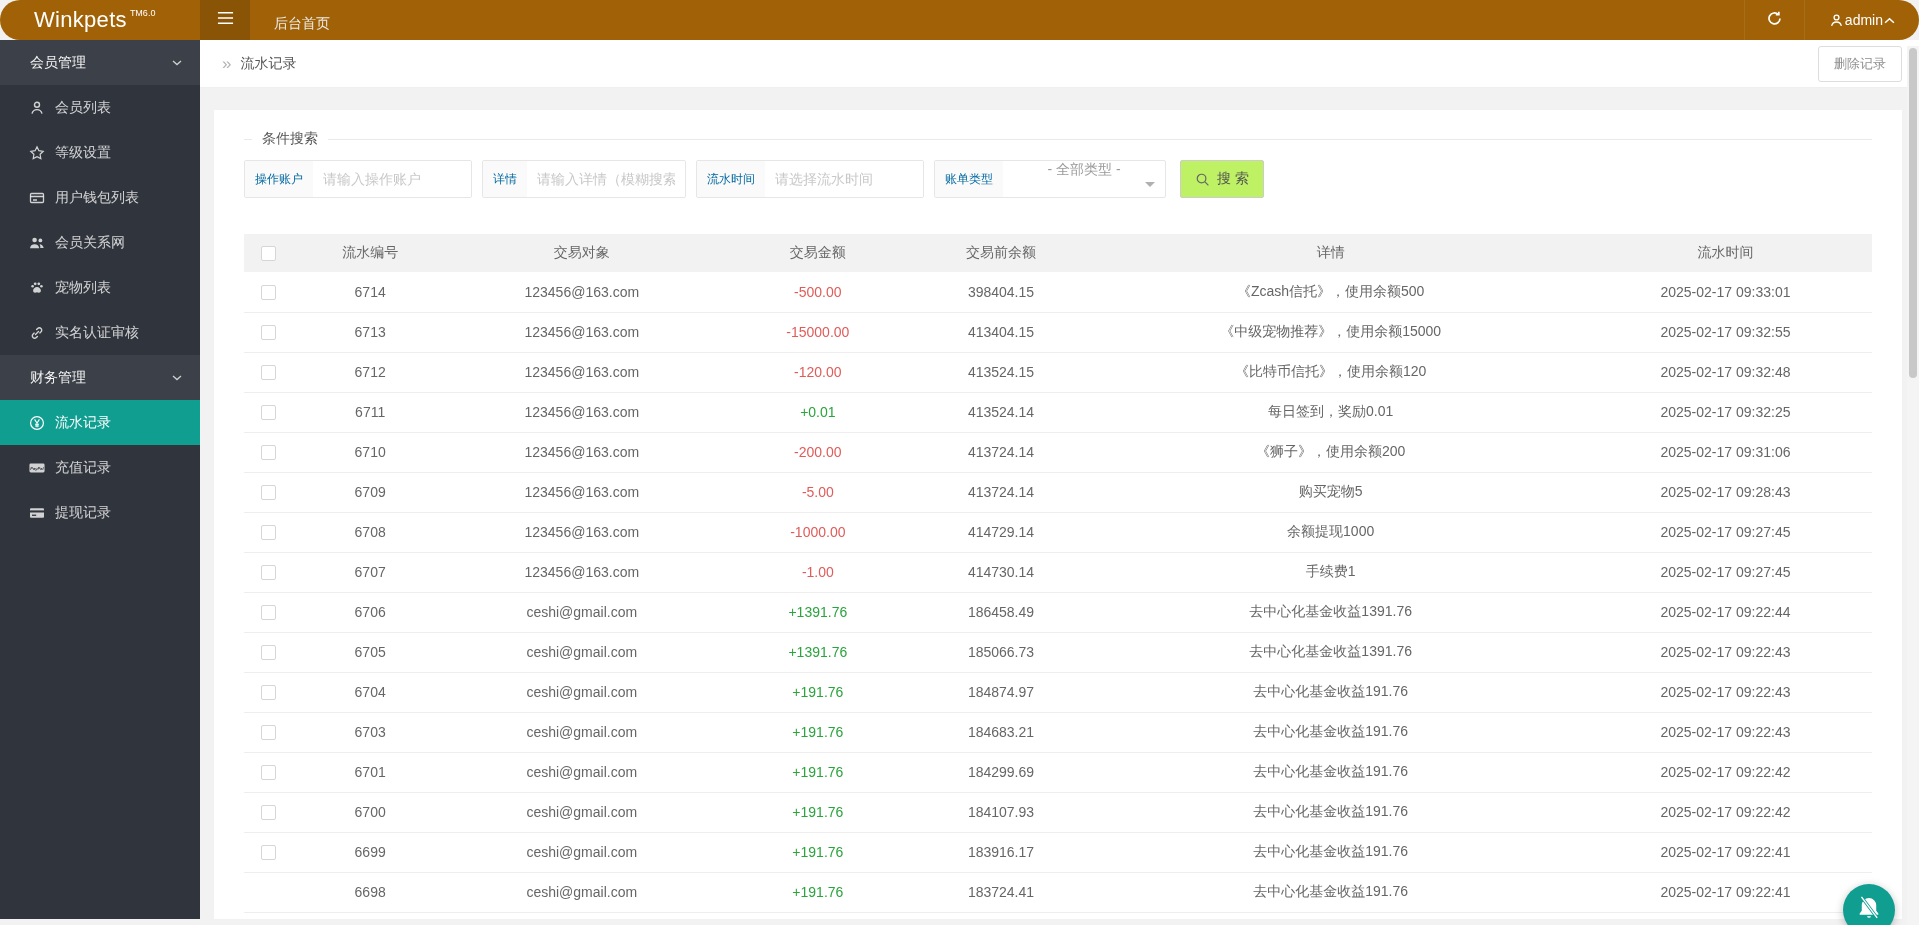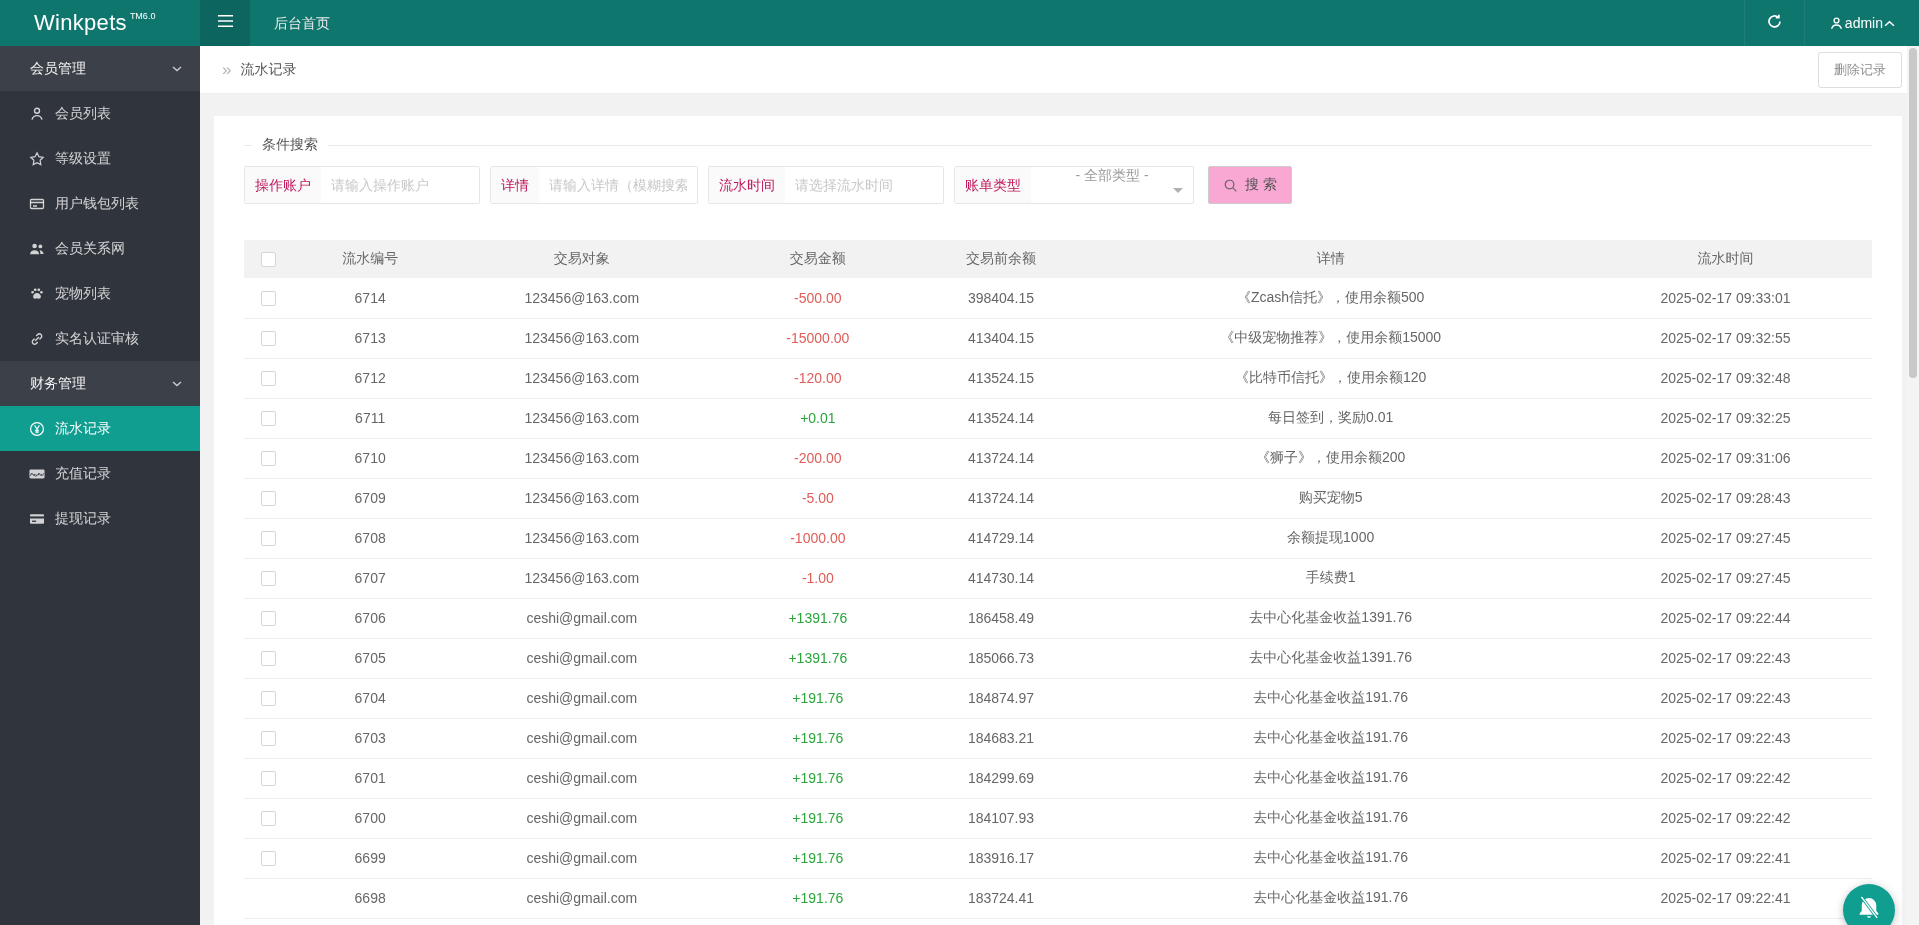--- a/index.html
+++ b/index.html
@@ -8,21 +8,21 @@
     --green:#2aa43c;
   }
   *{box-sizing:border-box;}
   html,body{margin:0;padding:0;}
   body{
     width:1919px;height:925px;overflow:hidden;position:relative;
     font-family:"Liberation Sans","DejaVu Sans",sans-serif;
     background:#f2f2f2;
   }
   
-  .header{height:46px;background:#0f766e;display:flex;align-items:stretch;color:#fff;}
+  .header{height:40px;background:#a16207;display:flex;align-items:stretch;color:#fff;border-radius:23px;}
   .logo{width:200px;flex-shrink:0;display:flex;align-items:center;padding-left:34px;}
   .logo .name{font-size:22px;color:#fff;letter-spacing:.3px;}
   .logo .ver{font-size:9px;margin-left:3px;transform:translateY(-7px);color:#fff;}
   .burger{width:50px;display:flex;align-items:center;justify-content:center;background:rgba(0,0,0,.14);cursor:pointer;}
   .burger svg{width:17px;height:14px;}
   .nav-items{display:flex;flex-direction:column;}
   .nav-item{padding:0 24px;line-height:46px;font-size:14px;color:#ebebeb;cursor:pointer;white-space:nowrap;}
   .nav-item.active{background:var(--accent);color:#fff;}
   .header-right{margin-left:auto;display:flex;align-items:stretch;}
   .icon-btn{width:60px;display:flex;align-items:center;justify-content:center;border-left:1px solid rgba(255,255,255,.07);cursor:pointer;}
@@ -47,26 +47,26 @@
   .breadcrumb-bar{height:48px;background:#fff;display:flex;align-items:center;padding:0 17px 0 22px;border-bottom:1px solid #efefef;}
   .crumb-arrows{color:#b3b3b3;font-size:17px;margin-right:9px;line-height:1;}
   .crumb-title{font-size:14px;color:#555;}
   .delete-btn{margin-left:auto;background:#fff;border:1px solid #ddd;color:#8f8f8f;font-size:13px;padding:8px 15px;border-radius:3px;cursor:pointer;}
   .card{margin:22px 17px 0 14px;background:#fff;padding:14px 30px 60px 30px;min-height:820px;}
   
   fieldset.search-field{border:none;border-top:1px solid #e9e9e9;margin:6px 0 0 0;padding:0 0 16px 0;}
   fieldset.search-field legend{font-size:14px;color:#555;padding:0 10px;margin-left:8px;}
   .search-row{display:flex;margin-top:12px;gap:10px;align-items:center;}
   .input-group{display:flex;border:1px solid #e6e6e6;border-radius:2px;height:38px;overflow:hidden;background:#fff;}
-  .ig-label{background:#fafafa;font-size:14px;color:#be185d;line-height:36px;padding:0 10px;white-space:nowrap;}
+  .ig-label{background:#fafafa;font-size:12px;color:#0369a1;line-height:36px;padding:0 10px;white-space:nowrap;}
   .ig-input{border:none;outline:none;padding:0 10px;font-size:14px;width:158px;color:#666;background:#fff;}
   .ig-input::placeholder{color:#c8c8c8;}
   .ig-select{display:flex;align-items:center;width:162px;padding:0 10px;font-size:14px;color:#9b9b9b;cursor:pointer;flex-direction:column;}
   .caret{margin-left:auto;width:0;height:0;border:5px solid transparent;border-top-color:#b0b0b0;transform:translateY(3px);}
-  .search-btn{display:flex;align-items:center;gap:7px;height:38px;padding:0 14px;background:#f9a8d4;border:1px solid #ccc;border-radius:2px;font-size:14px;color:#555;cursor:pointer;margin-left:4px;}
+  .search-btn{display:flex;align-items:center;gap:7px;height:38px;padding:0 14px;background:#bef264;border:1px solid #ccc;border-radius:2px;font-size:14px;color:#555;cursor:pointer;margin-left:4px;}
   .search-btn .icon{width:15px;height:15px;display:inline-flex;color:#666;}
   .search-btn .icon svg{width:100%;height:100%;}
   
   table{width:100%;border-collapse:collapse;table-layout:fixed;margin-top:20px;}
   th{background:#f2f2f2;font-weight:400;color:#666;font-size:14px;height:38px;text-align:center;}
   td{height:40px;border-bottom:1px solid #eee;font-size:14px;color:#666;text-align:center;overflow:hidden;white-space:nowrap;}
   .cb{display:inline-block;width:15px;height:15px;border:1px solid #d6d6d6;border-radius:2px;background:#fff;vertical-align:middle;cursor:pointer;}
   .neg{color:var(--red);}
   .pos{color:var(--green);}
   

